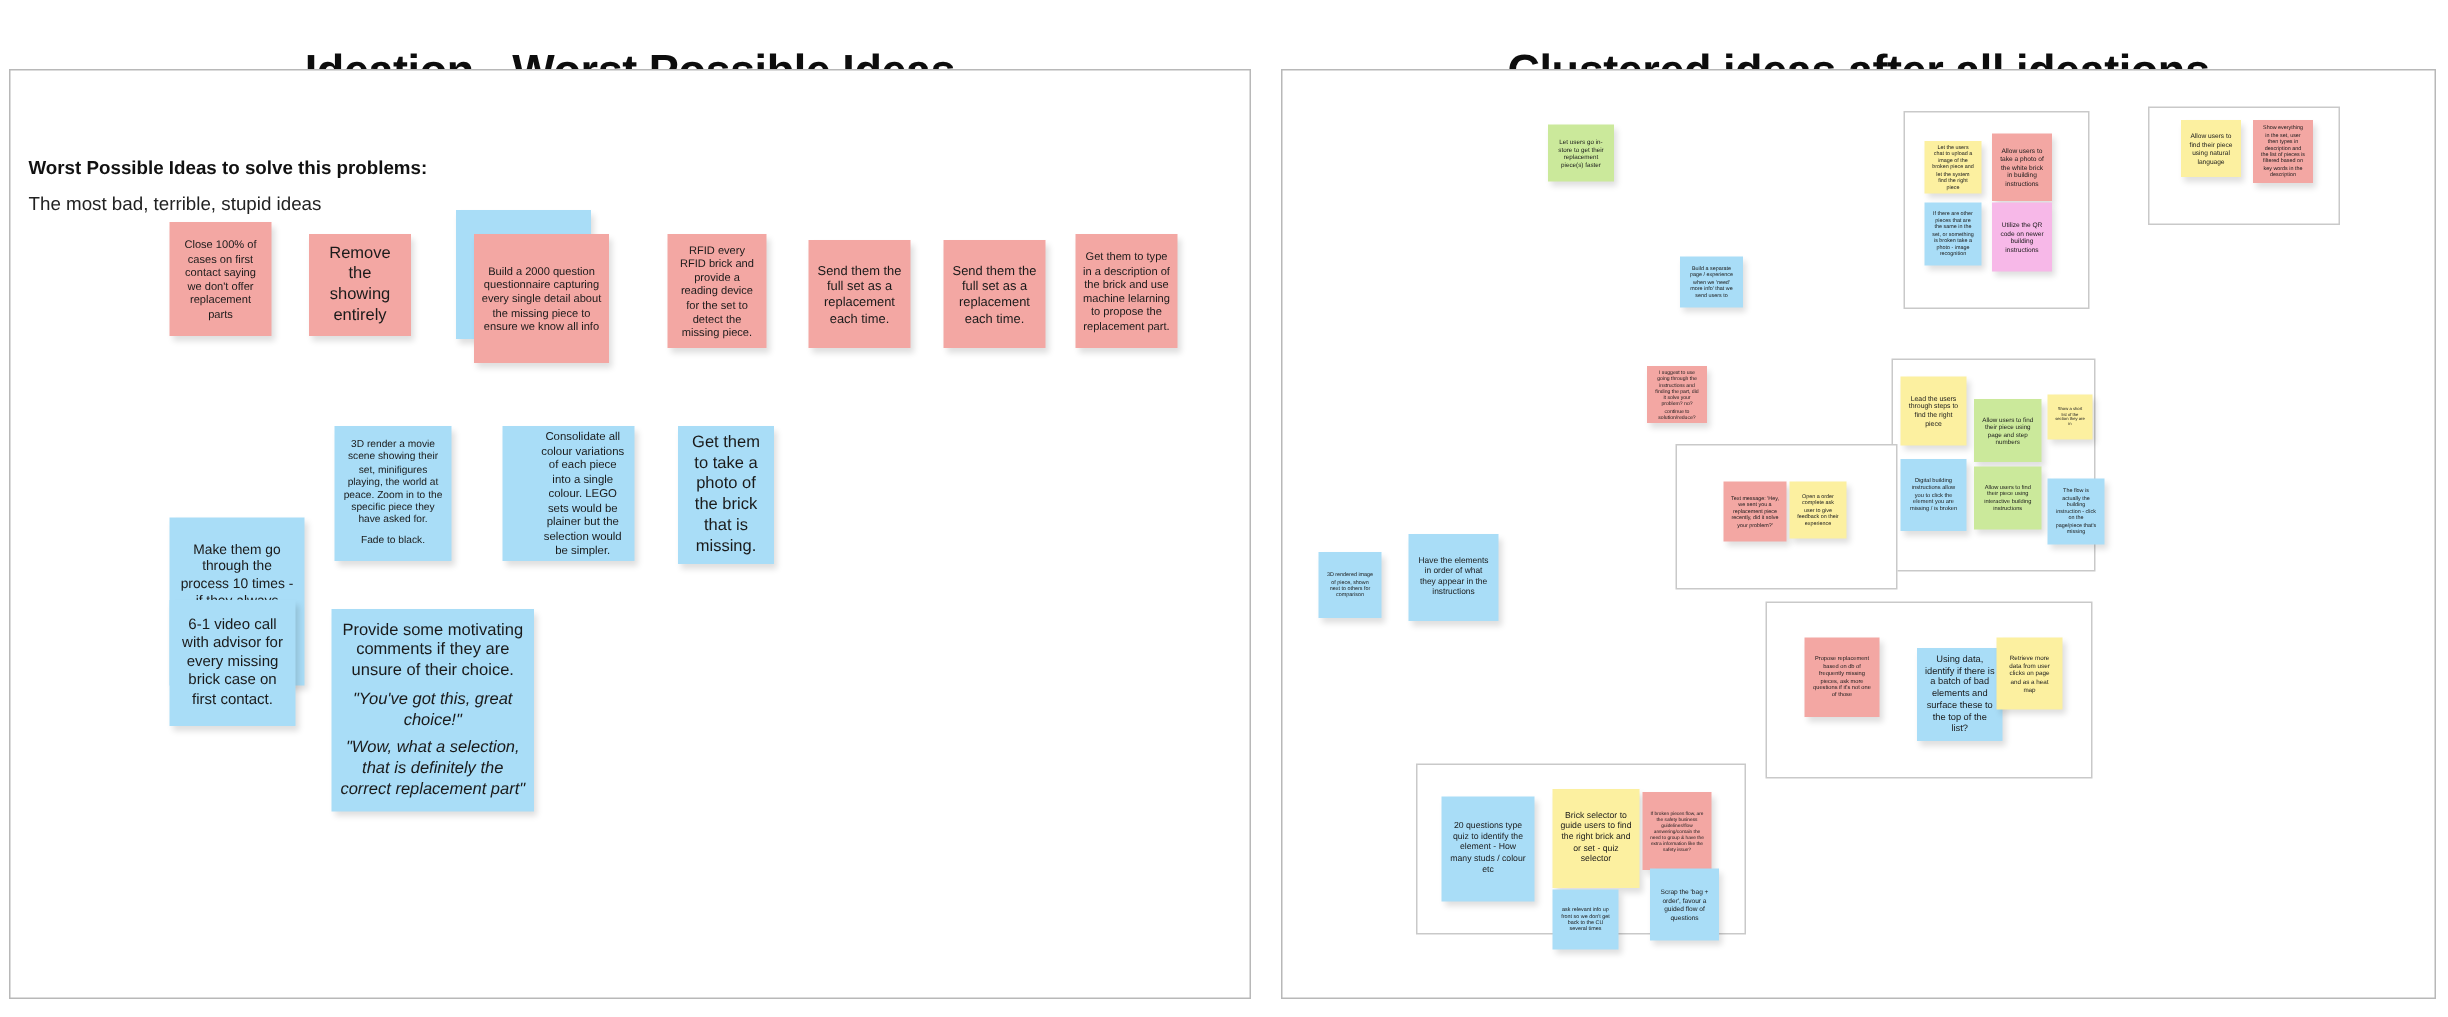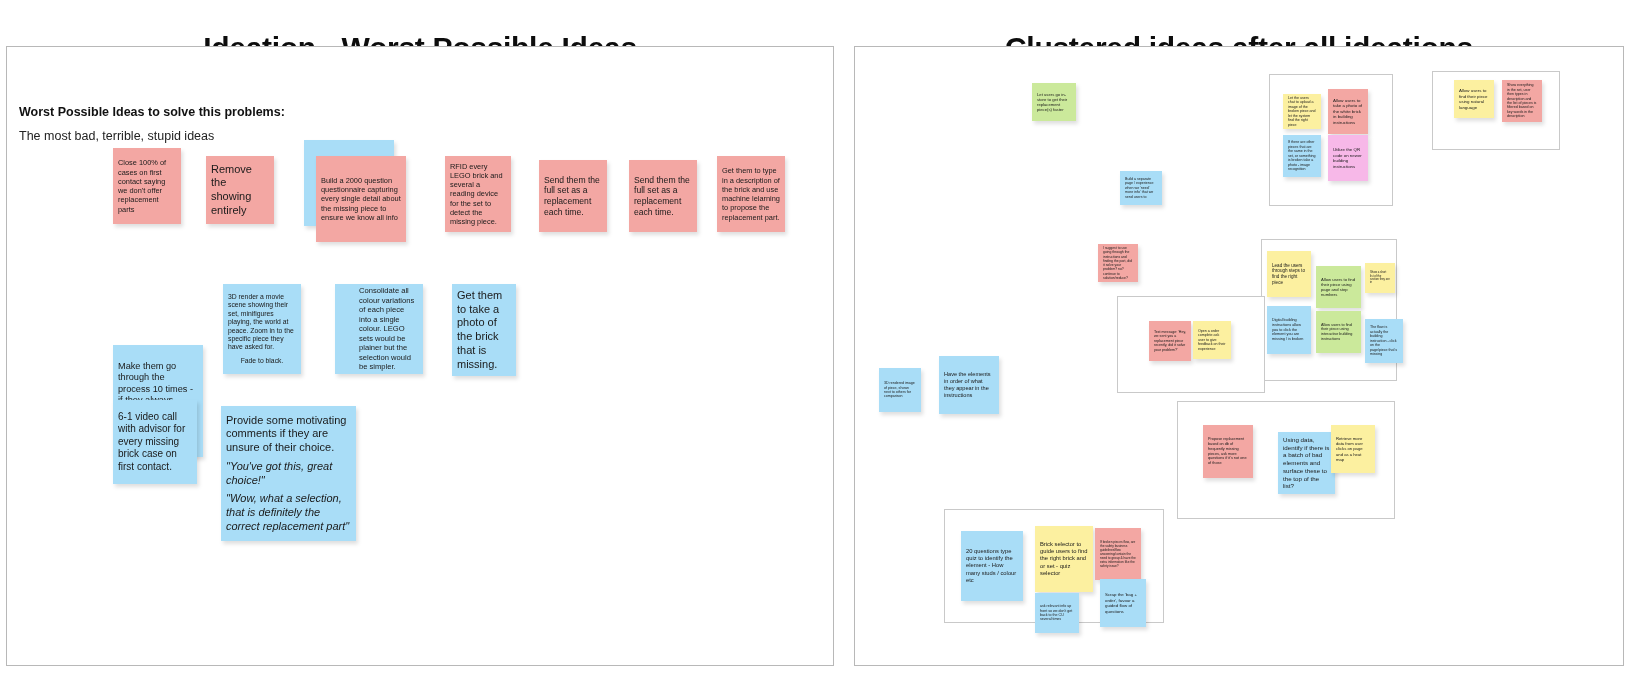--- a/index.html
+++ b/index.html
@@ -51,20 +51,21 @@
   #right-frame{left:8px;top:46px;width:770px;height:620px;}
 
   
   .note{
     position:absolute;
     box-sizing:border-box;
     display:flex;
     flex-direction:column;
     align-items:center;
     justify-content:center;
+    text-align:center;
     padding:4px 5px;
     box-shadow:2px 3px 4px rgba(0,0,0,0.13);
     color:#1a1a1a;
     overflow:hidden;
     line-height:1.25;
     word-wrap:break-word;
   }
   .note p{margin:0 0 5px 0;}
   .note p:last-child{margin-bottom:0;}
   .note .it{font-style:italic;}
@@ -105,21 +106,21 @@
             <p>Close 100% of cases on first contact saying we don't offer replacement parts</p>
           </div>
           <div class="note pink" style="left: 199px; top: 109px; width: 68px; height: 68px; font-size: 11px;">
             <p>Remove the showing entirely</p>
           </div>
           <div class="backcard" style="left: 297px; top: 93px; width: 90px; height: 86px;"></div>
           <div class="note pink" style="left: 309px; top: 109px; width: 90px; height: 86px; font-size: 7.4px;">
             <p>Build a 2000 question questionnaire capturing every single detail about the missing piece to ensure we know all info</p>
           </div>
           <div class="note pink" style="left: 438px; top: 109px; width: 66px; height: 76px; font-size: 7.4px;">
-            <p>RFID every LEGO brick and several a reading device for the set to detect the missing piece.</p>
+            <p>RFID every RFID brick and provide a reading device for the set to detect the missing piece.</p>
           </div>
           <div class="note pink" style="left: 532px; top: 113px; width: 68px; height: 72px; font-size: 8.6px;">
             <p>Send them the full set as a replacement each time.</p>
           </div>
           <div class="note pink" style="left: 622px; top: 113px; width: 68px; height: 72px; font-size: 8.6px;">
             <p>Send them the full set as a replacement each time.</p>
           </div>
           <div class="note pink" style="left: 710px; top: 109px; width: 68px; height: 76px; font-size: 7.4px;">
             <p>Get them to type in a description of the brick and use machine lelarning to propose the replacement part.</p>
           </div>

